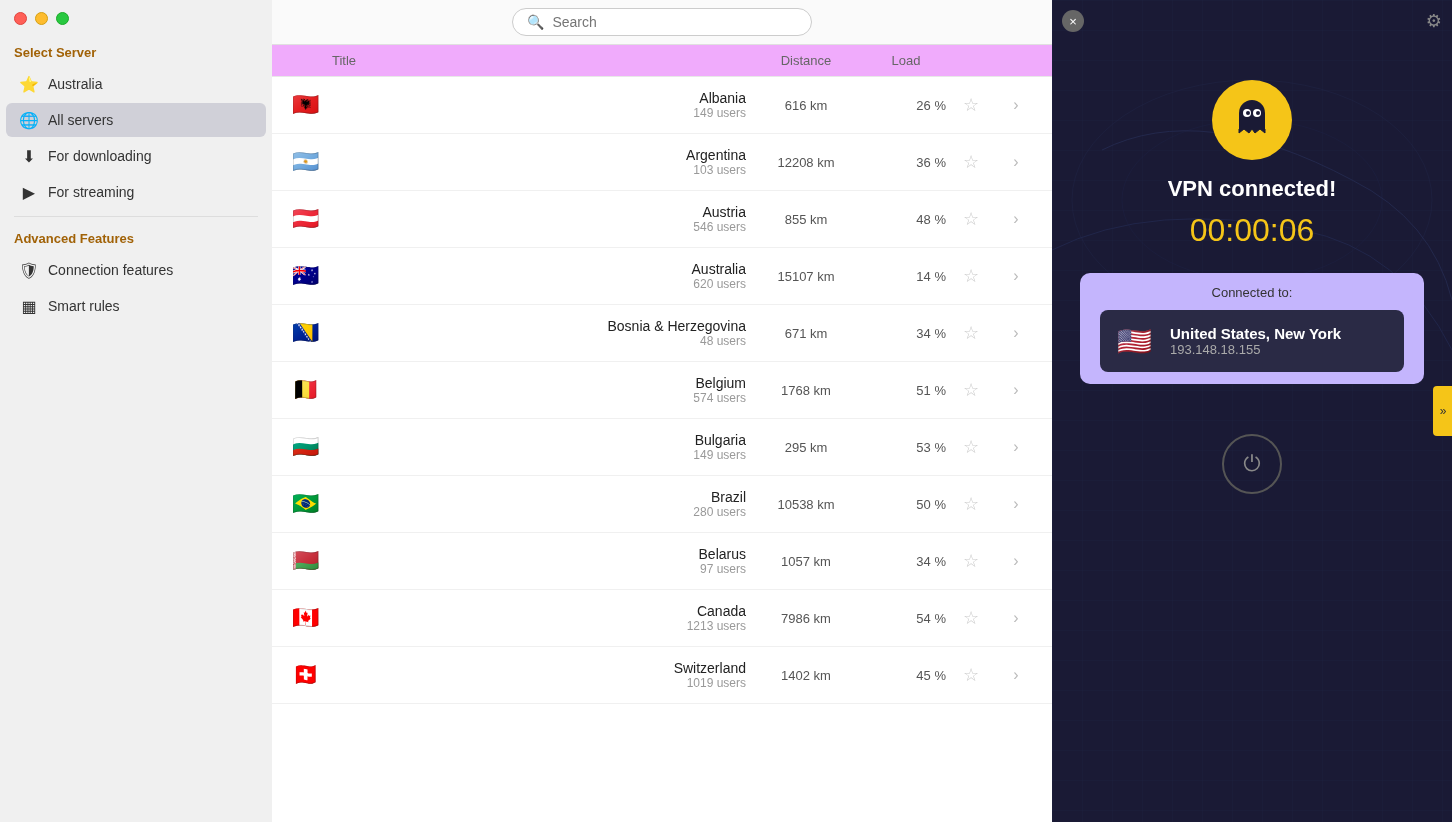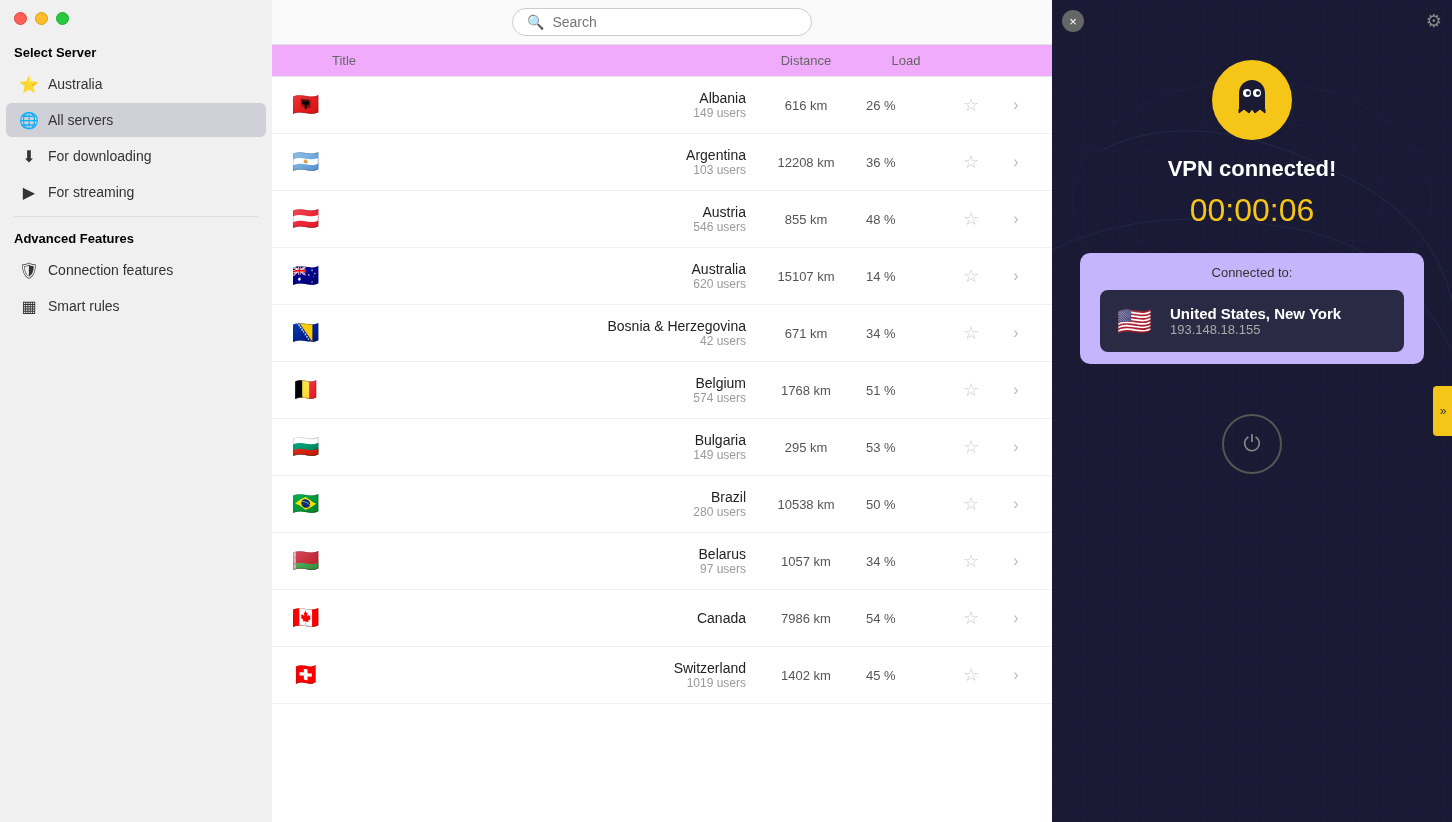--- a/index.html
+++ b/index.html
@@ -44,21 +44,21 @@
       border-radius: 50%;
       cursor: pointer;
     }
     .wc-close { background: #ff5f57; border: 1px solid #e0443e; }
     .wc-minimize { background: #febc2e; border: 1px solid #d4a012; }
     .wc-maximize { background: #28c840; border: 1px solid #1aab29; }
 
     .sidebar-section-title {
       font-size: 13px;
       font-weight: 600;
-      color: #000000;
+      color: #a16207;
       padding: 8px 14px 6px 14px;
     }
 
     .sidebar-item {
       display: flex;
       align-items: center;
       gap: 10px;
       padding: 8px 14px;
       cursor: pointer;
       font-size: 14px;
@@ -194,21 +194,21 @@
 
     .server-distance {
       width: 120px;
       text-align: center;
       font-size: 13px;
       color: #555;
     }
 
     .server-load {
       width: 80px;
-      text-align: left;
+      text-align: right;
       font-size: 13px;
       color: #555;
     }
 
     .server-fav {
       width: 50px;
       text-align: center;
       font-size: 18px;
       color: #ccc;
       cursor: pointer;
@@ -260,21 +260,21 @@
       z-index: 10;
     }
 
     .vpn-content {
       position: relative;
       z-index: 5;
       display: flex;
       flex-direction: column;
       align-items: center;
       width: 100%;
-      padding-top: 60px;
+      padding-top: 80px;
     }
 
     .vpn-logo {
       width: 80px;
       height: 80px;
       background: #f5c518;
       border-radius: 50%;
       display: flex;
       align-items: center;
       justify-content: center;
@@ -497,21 +497,21 @@
       </div>
       <div class="server-distance">15107 km</div>
       <div class="server-load">14 %</div>
       <div class="server-fav">☆</div>
       <div class="server-arrow">›</div>
     </div>
         <div class="server-row">
       <div class="server-flag">🇧🇦</div>
       <div class="server-info">
         <div class="server-name">Bosnia &amp; Herzegovina</div>
-        <div class="server-users">42 users</div>
+        <div class="server-users">48 users</div>
       </div>
       <div class="server-distance">671 km</div>
       <div class="server-load">34 %</div>
       <div class="server-fav">☆</div>
       <div class="server-arrow">›</div>
     </div>
         <div class="server-row">
       <div class="server-flag">🇧🇪</div>
       <div class="server-info">
         <div class="server-name">Belgium</div>
@@ -552,20 +552,21 @@
       </div>
       <div class="server-distance">1057 km</div>
       <div class="server-load">34 %</div>
       <div class="server-fav">☆</div>
       <div class="server-arrow">›</div>
     </div>
         <div class="server-row">
       <div class="server-flag">🇨🇦</div>
       <div class="server-info">
         <div class="server-name">Canada</div>
+        <div class="server-users">1213 users</div>
       </div>
       <div class="server-distance">7986 km</div>
       <div class="server-load">54 %</div>
       <div class="server-fav">☆</div>
       <div class="server-arrow">›</div>
     </div>
         <div class="server-row">
       <div class="server-flag">🇨🇭</div>
       <div class="server-info">
         <div class="server-name">Switzerland</div>

